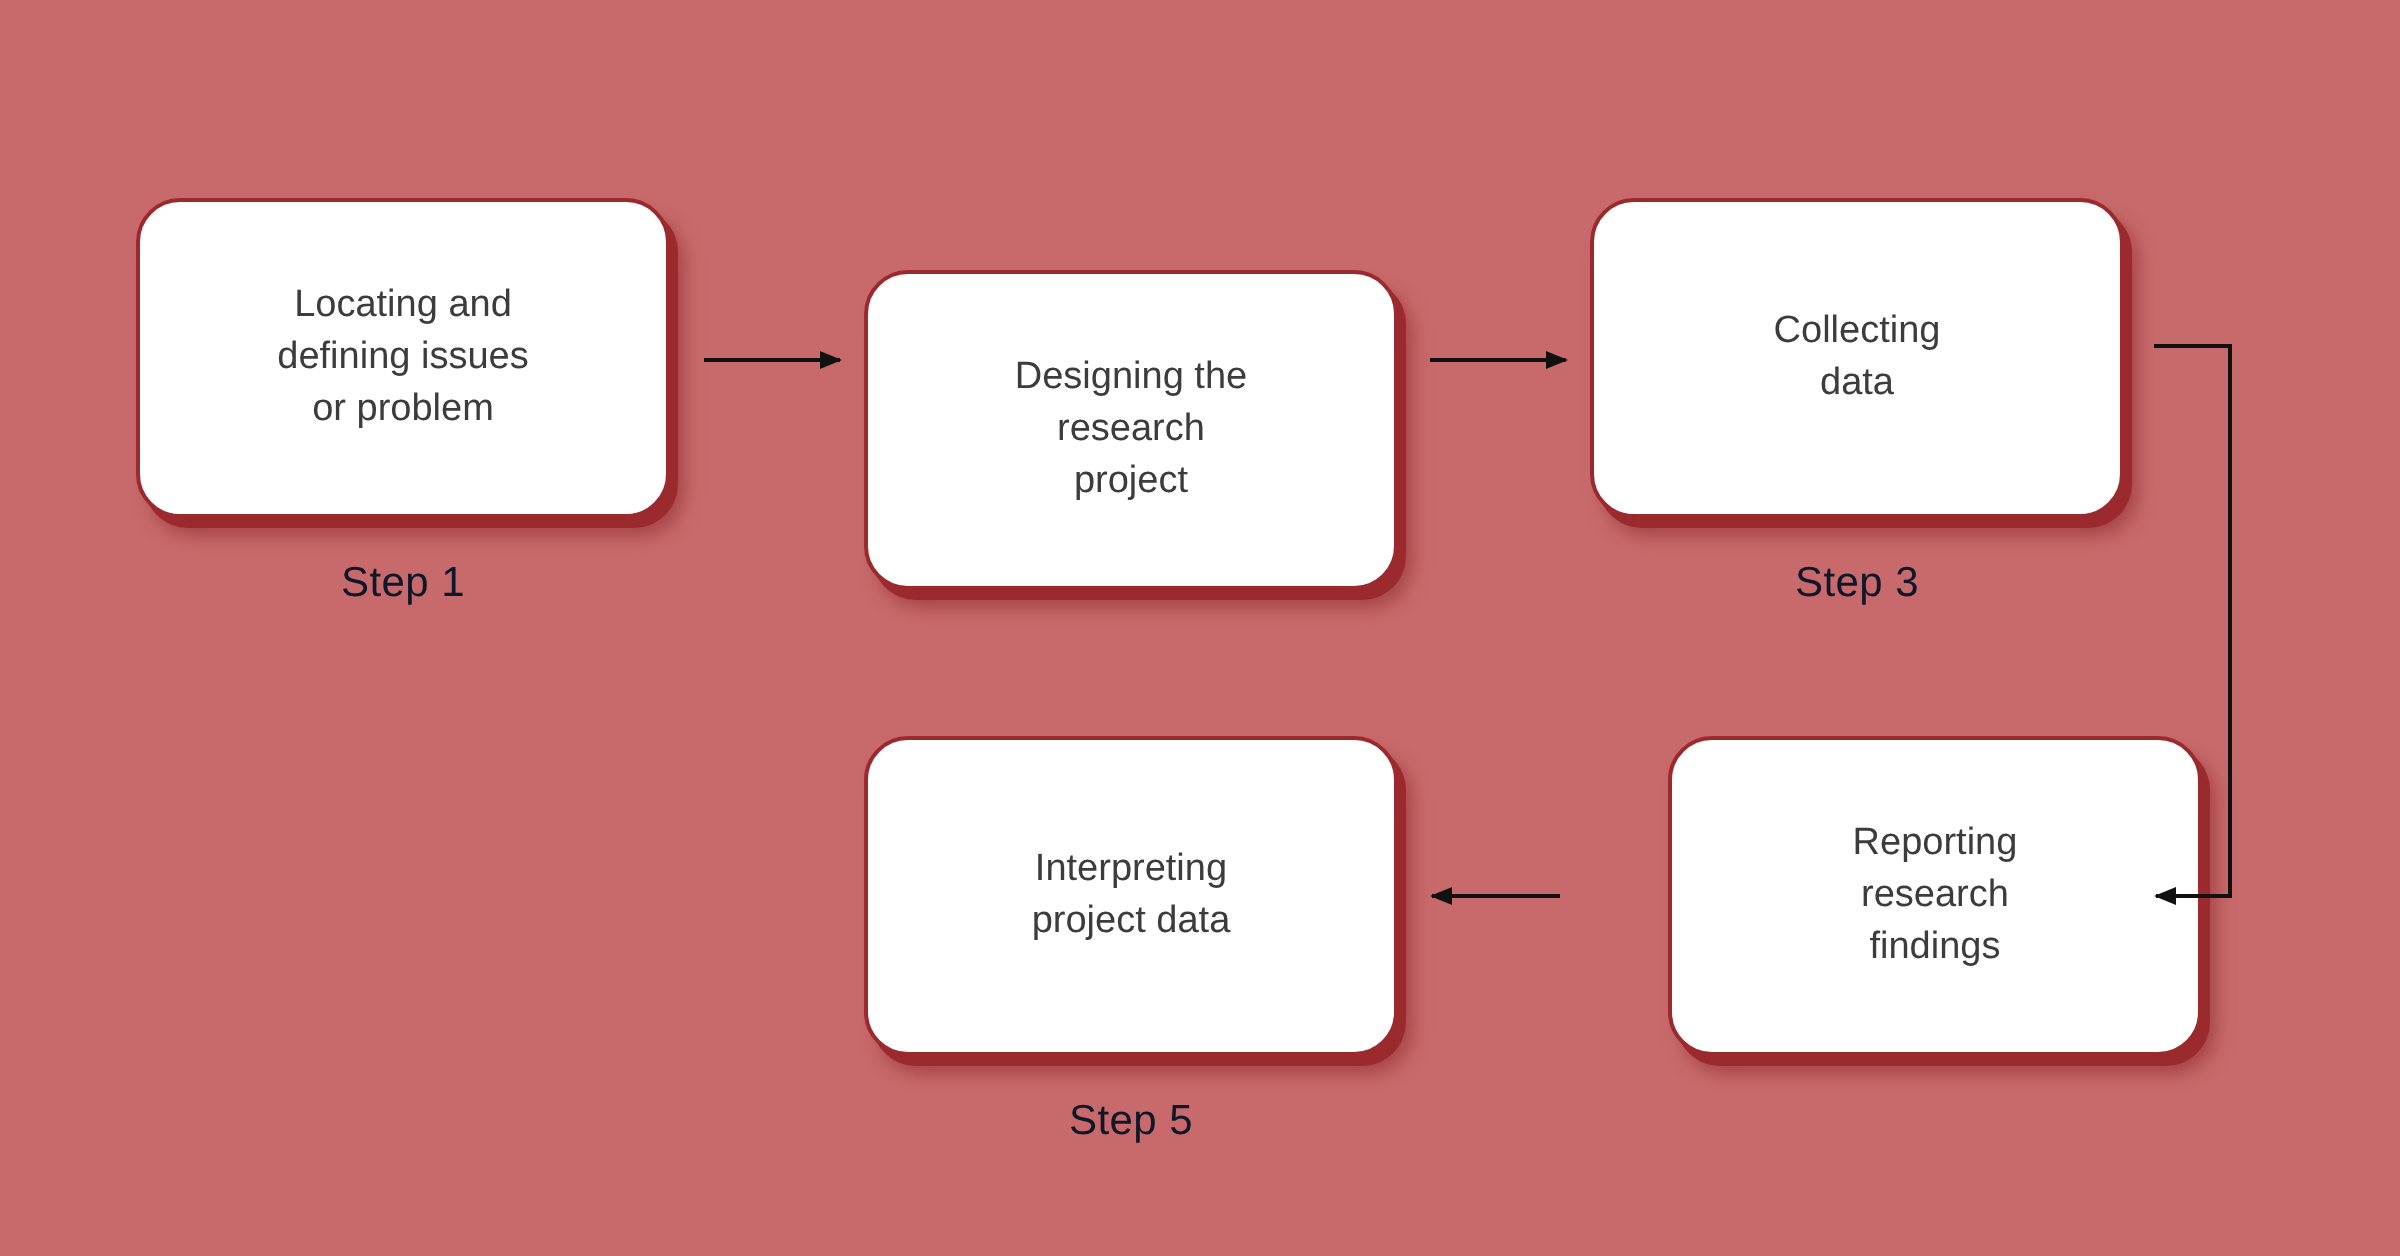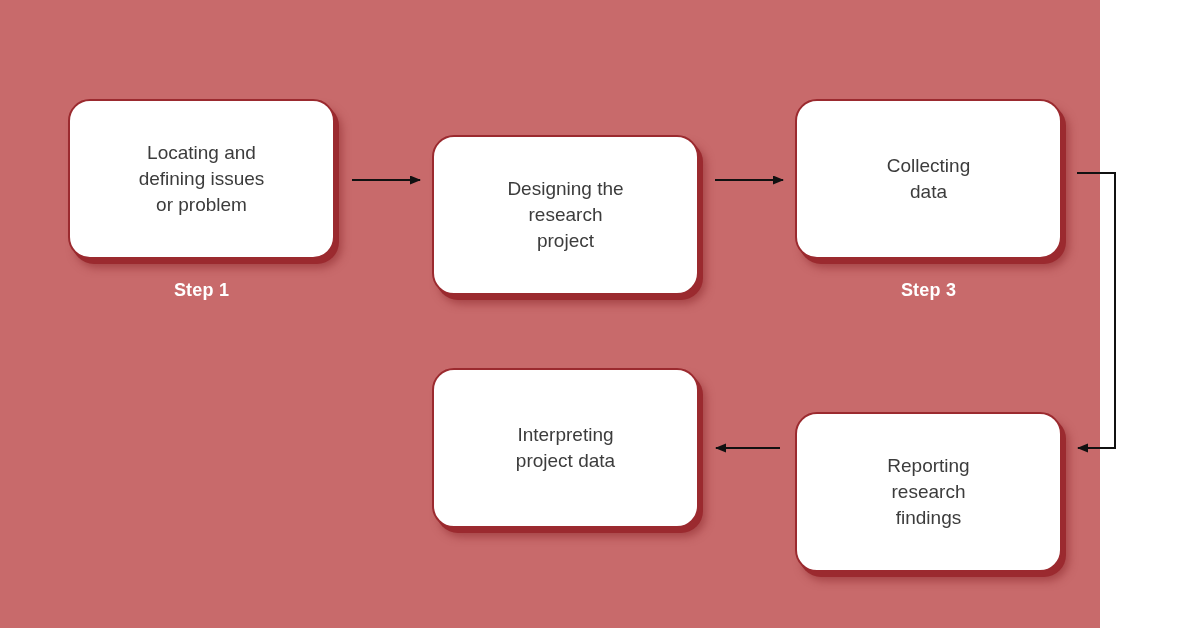--- a/index.html
+++ b/index.html
@@ -3,21 +3,21 @@
 <meta charset="utf-8">
 <style>
   html,body{margin:0;padding:0;}
   body{
     width:1200px;height:628px;
     font-family:"Liberation Sans","DejaVu Sans",sans-serif;
     overflow:hidden;
   }
   .canvas{
     position:relative;
-    width:1100px;height:628px;
+    width:1200px;height:628px;
     background:#c86a6b;
   }
   .flow-node{position:absolute;width:267px;}
   .card{
     position:relative;
     width:267px;height:160px;
     background:#ffffff;
     border:2px solid #9b2a2f;
     border-radius:22px;
     box-sizing:border-box;
@@ -28,35 +28,35 @@
   .card-label{
     font-size:19px;
     line-height:26px;
     color:#3c3c3c;
     white-space:pre-line;
   }
   .step-label{
     position:absolute;
     left:0;width:267px;
     text-align:center;
-    font-size:18px;
-    font-weight:bold;
-    color:#ffffff;
+    font-size:21px;
+    font-weight:normal;
+    color:#0f172a;
     letter-spacing:.2px;
   }
   .connector-layer{
     position:absolute;left:0;top:0;
     width:1200px;height:628px;
     pointer-events:none;
   }
   .node-step1{left:68px;top:99px;}
   .node-step2{left:432px;top:99px;margin-top:36px;}
   .node-step3{left:795px;top:99px;}
   .node-step5{left:432px;top:368px;}
-  .node-step4{left:795px;top:368px;margin-top:44px;}
+  .node-step4{left:834px;top:368px;}
   .step-label-row1{top:280px;}
 </style>
 </head>
 <body>
 
 <div class="canvas">
 
   <div class="flow-node node-step1">
     <div class="card">
       <div class="card-label">Locating and
@@ -80,20 +80,21 @@
 data</div>
     </div>
     <div class="step-label" style="top:181px">Step 3</div>
   </div>
 
   <div class="flow-node node-step5">
     <div class="card">
       <div class="card-label">Interpreting
 project data</div>
     </div>
+    <div class="step-label" style="top:181px">Step 5</div>
   </div>
 
   <div class="flow-node node-step4">
     <div class="card">
       <div class="card-label">Reporting
 research
 findings</div>
     </div>
   </div>
 

